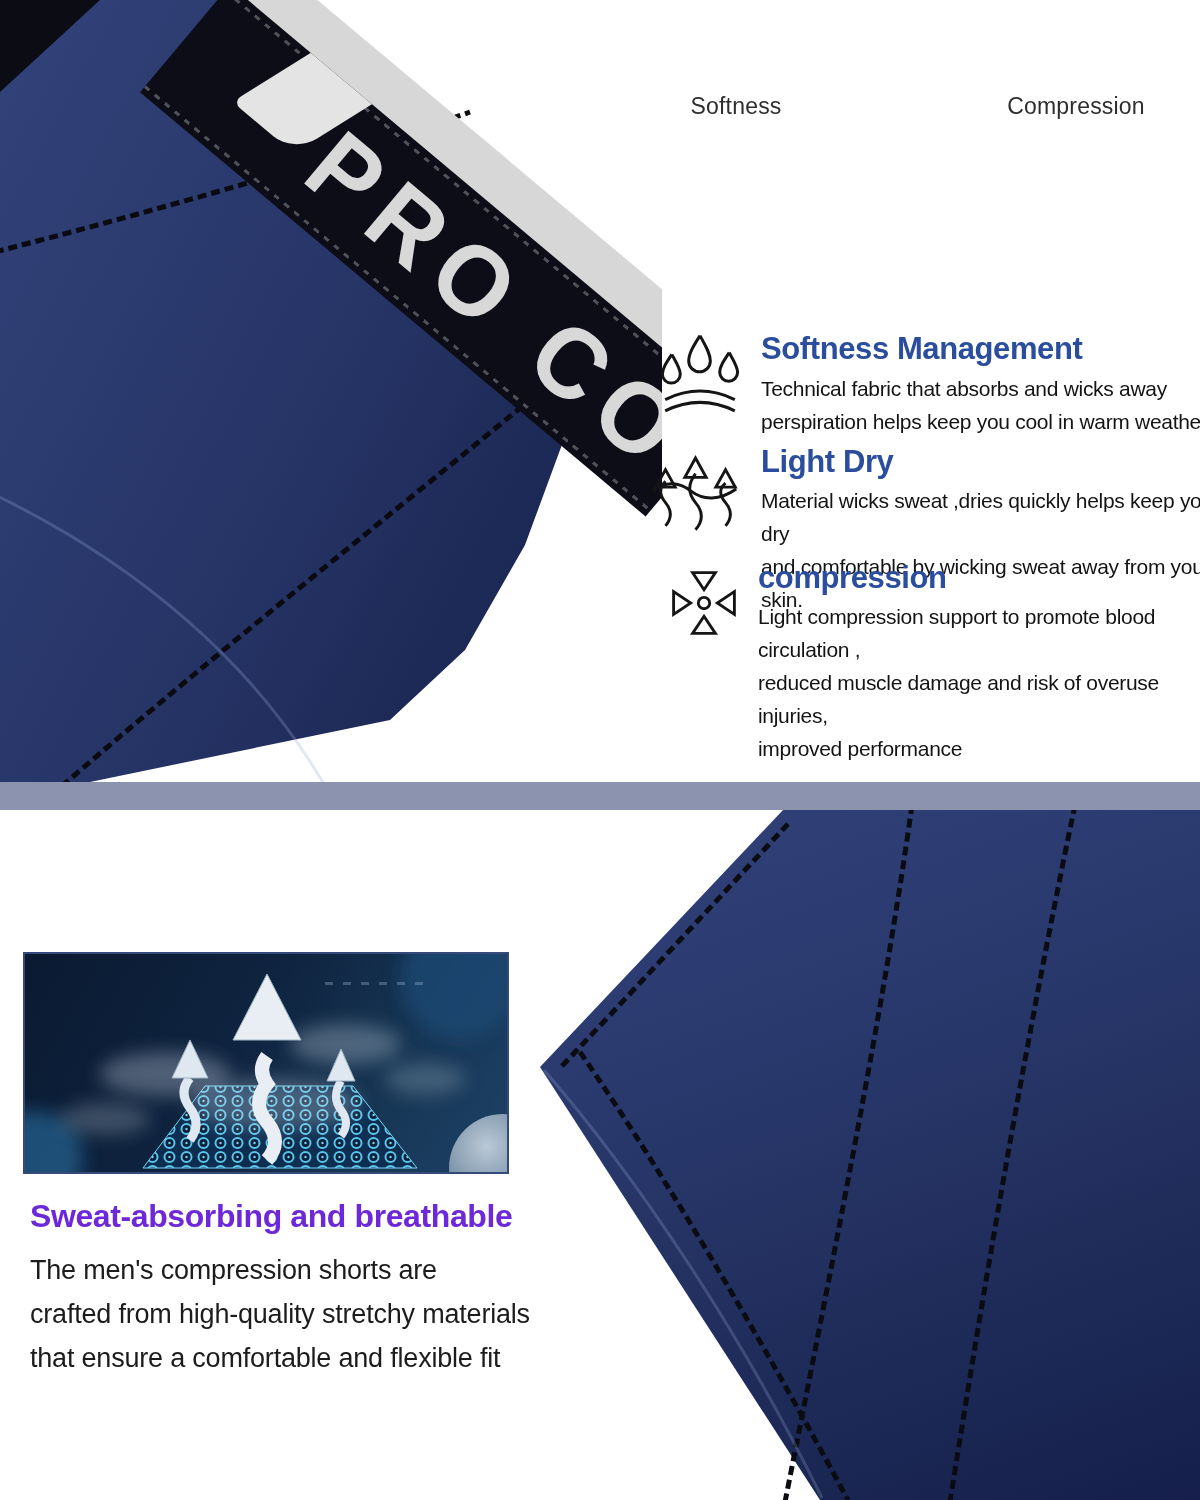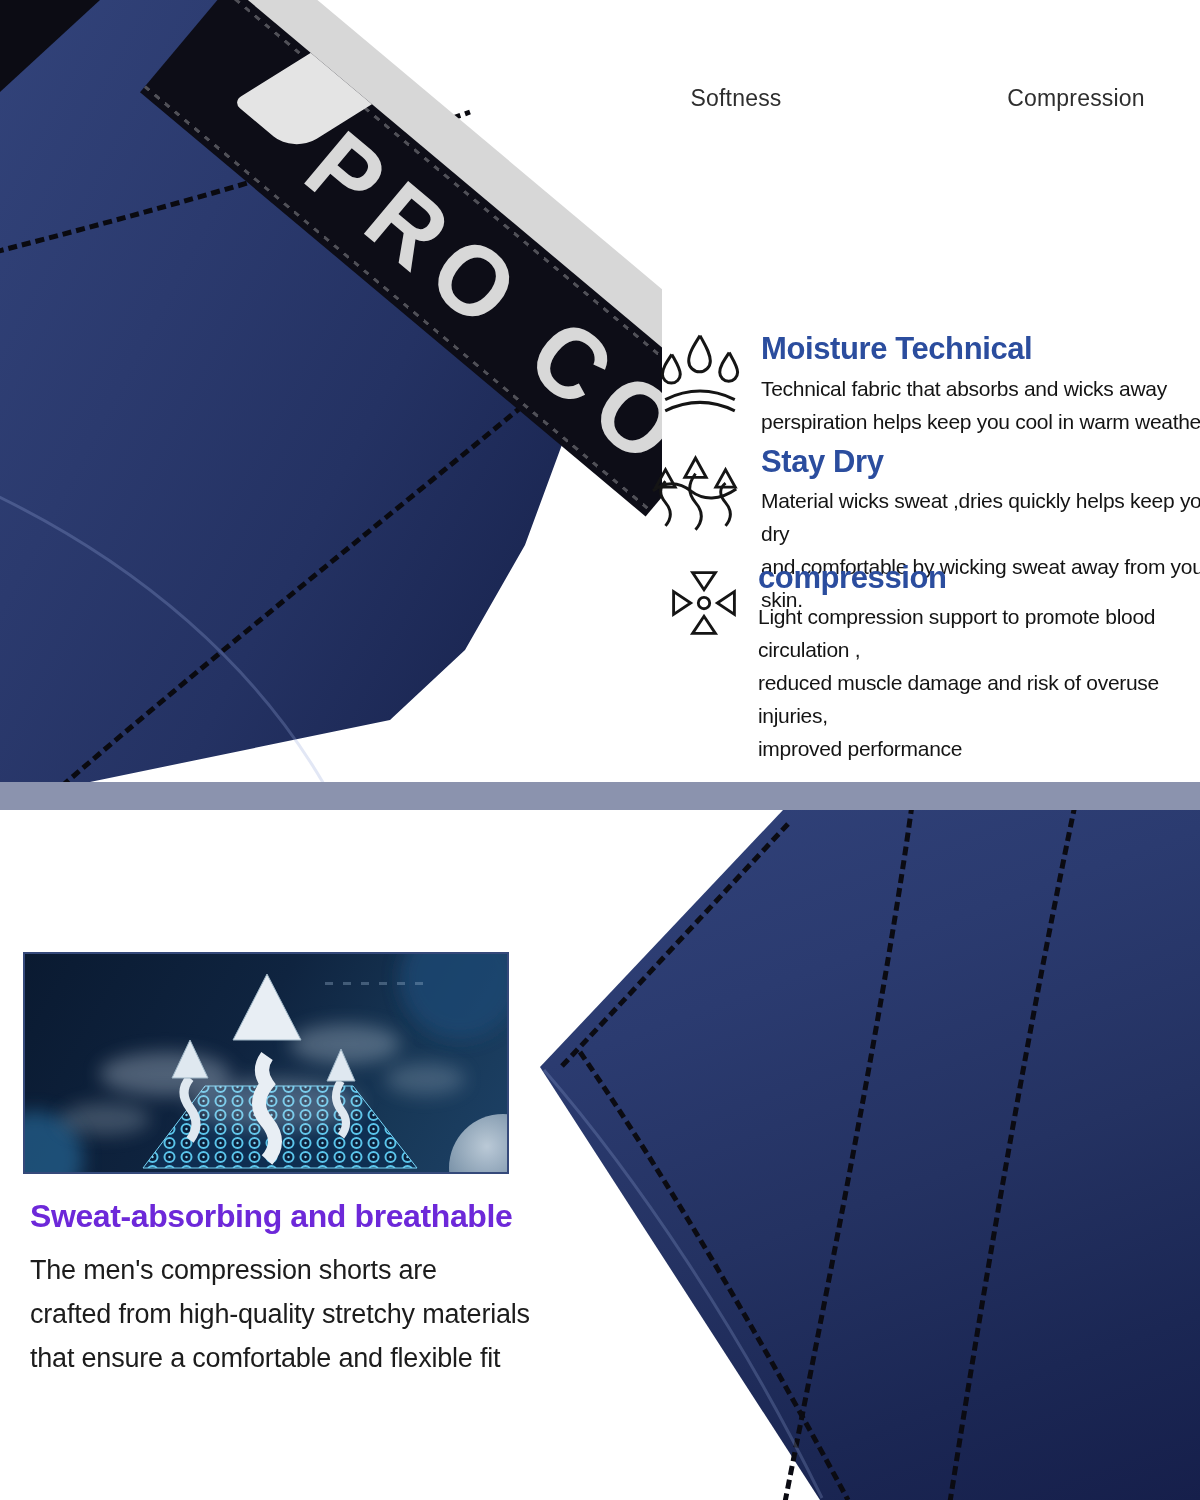--- a/index.html
+++ b/index.html
@@ -23,21 +23,21 @@
     background:repeating-linear-gradient(90deg,rgba(255,255,255,0.28) 0 6px,transparent 6px 13px);}
   .band-stitch.t{top:6px}.band-stitch.b{bottom:6px}
   .band-blob{position:absolute;left:96px;top:-30px;width:80px;height:118px;background:#e4e4e4;
     transform:skewX(-18deg);border-radius:6px 6px 26px 10px;}
   .band-text{position:absolute;left:178px;top:6px;font-size:96px;font-weight:bold;color:#d8d8d8;
     letter-spacing:14px;line-height:128px;transform:scaleY(1.04);white-space:nowrap;}
 
   
   .gauge{position:absolute;top:85px;width:152px;text-align:center;}
   .gauge-dial{width:150px;height:150px;margin:0 auto;}
-  .gauge-label{font-size:23px;color:#2e2e2e;letter-spacing:0.2px;}
+  .gauge-label{margin-top:8px;font-size:23px;color:#2e2e2e;letter-spacing:0.2px;}
 
   
   .feature-icon{position:absolute;}
   .feature-title{position:absolute;font-size:31px;font-weight:bold;color:#2b4d9e;letter-spacing:-0.4px;}
   .feature-body{position:absolute;font-size:21px;line-height:33px;color:#141414;
     letter-spacing:-0.3px;white-space:pre-line;width:460px;}
 
   
   .divider{position:absolute;left:0;top:782px;width:1200px;height:28px;background:#8B93AE;}
 
@@ -88,36 +88,36 @@
 
   <svg class="feature-icon" style="left:656px;top:330px" width="88" height="94" viewBox="0 0 90 100">
     <g stroke="#151515" stroke-width="3.2" fill="none">
       <path d="M15,26 C20,35 24,41 24,47 A9.5,9.5 0 1,1 5,47 C5,41 9,35 15,26"></path>
       <path d="M45,6 C51,17 56,25 56,33 A11.5,11.5 0 1,1 33,33 C33,25 38,17 45,6"></path>
       <path d="M76,24 C81,33 85,39 85,45 A9.5,9.5 0 1,1 66,45 C66,39 70,33 76,24"></path>
       <path d="M8,74 Q45,56 82,74"></path>
       <path d="M8,86 Q45,68 82,86"></path>
     </g>
   </svg>
-  <div class="feature-title" style="left:761px;top:331px">Moisture Technical</div>
+  <div class="feature-title" style="left:761px;top:331px">Softness Management</div>
   <div class="feature-body" style="left:761px;top:372px">Technical fabric that absorbs and wicks away
 perspiration helps keep you cool  in warm weather</div>
 
   <svg class="feature-icon" style="left:650px;top:446px" width="92" height="88" viewBox="0 0 95 90">
     <g stroke="#151515" stroke-width="3" fill="none">
       <path d="M3,46 C15,36 30,36 42,46 C55,56 72,56 89,44"></path>
       <path d="M16,82 q10,-12 0,-24 q-10,-12 0,-22"></path>
       <path d="M16,24 L6,42 L26,42 Z"></path>
       <path d="M47,86 q12,-14 0,-28 q-12,-14 0,-30"></path>
       <path d="M47,12 L36,32 L58,32 Z"></path>
       <path d="M78,82 q10,-12 0,-24 q-10,-12 0,-20"></path>
       <path d="M78,24 L68,42 L88,42 Z"></path>
     </g>
   </svg>
-  <div class="feature-title" style="left:761px;top:444px">Stay Dry</div>
+  <div class="feature-title" style="left:761px;top:444px">Light Dry</div>
   <div class="feature-body" style="left:761px;top:484px">Material wicks sweat ,dries quickly  helps keep you dry
 and comfortable by wicking sweat away from your skin.</div>
 
   <svg class="feature-icon" style="left:666px;top:563px" width="76" height="80" viewBox="0 0 80 80">
     <g stroke="#151515" stroke-width="3" fill="none">
       <path d="M28,8 L52,8 L40,26 Z"></path>
       <path d="M28,72 L52,72 L40,54 Z"></path>
       <path d="M8,28 L8,52 L26,40 Z"></path>
       <path d="M72,28 L72,52 L54,40 Z"></path>
       <circle cx="40" cy="40" r="6"></circle>

